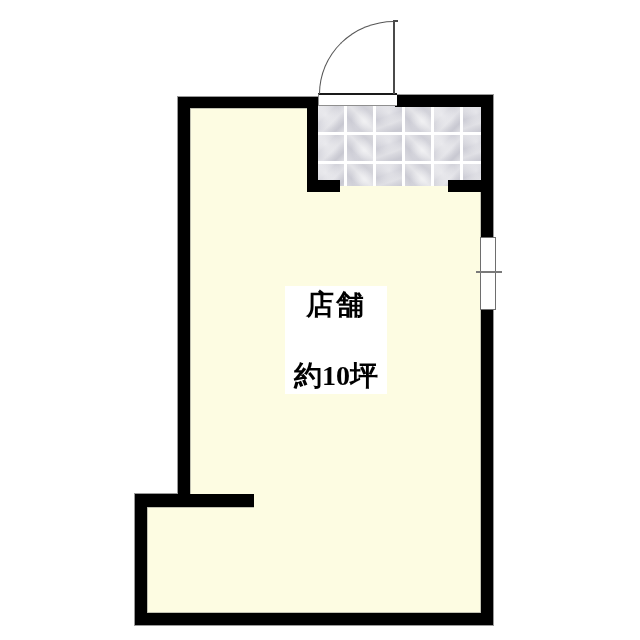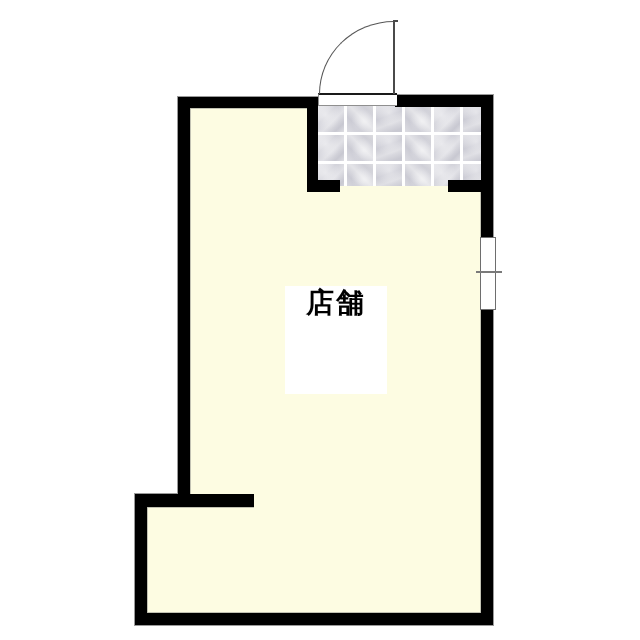--- a/index.html
+++ b/index.html
@@ -1,18 +1,18 @@
 <!DOCTYPE html>
 <html><head>
 <meta charset="utf-8">
 <style>
   html,body{margin:0;padding:0;background:#fff;}
   #stage{
     position:relative;width:640px;height:640px;background:#fff;overflow:hidden;
-    font-family:Liberation Mono, monospace;
+    font-family:Liberation Serif, serif;
   }
   .wall{position:absolute;background:#000;}
   .outline{position:absolute;background:#9a9a9a;}
   .inner-line{position:absolute;background:#b3b3a8;opacity:.8;}
   .floor{position:absolute;background:#FDFCE2;}
   
   .tiles{
     position:absolute;left:318px;top:106px;width:165px;height:80px;
     background:#fff;display:grid;
     grid-template-columns:repeat(6,26px);grid-template-rows:repeat(3,26px);
@@ -120,15 +120,16 @@
   <div class="door-threshold"></div>
   <div class="door-arc"></div>
   <div class="door-leaf"></div>
   <div class="door-leaf-cap"></div>
 
   <div class="window-frame"></div>
   <div class="window-midline"></div>
 
   <div class="label-box">
     <span class="room-name">店舗</span>
+    <span class="room-area">約10坪</span>
   </div>
 
 </div>
 
 </body></html>

